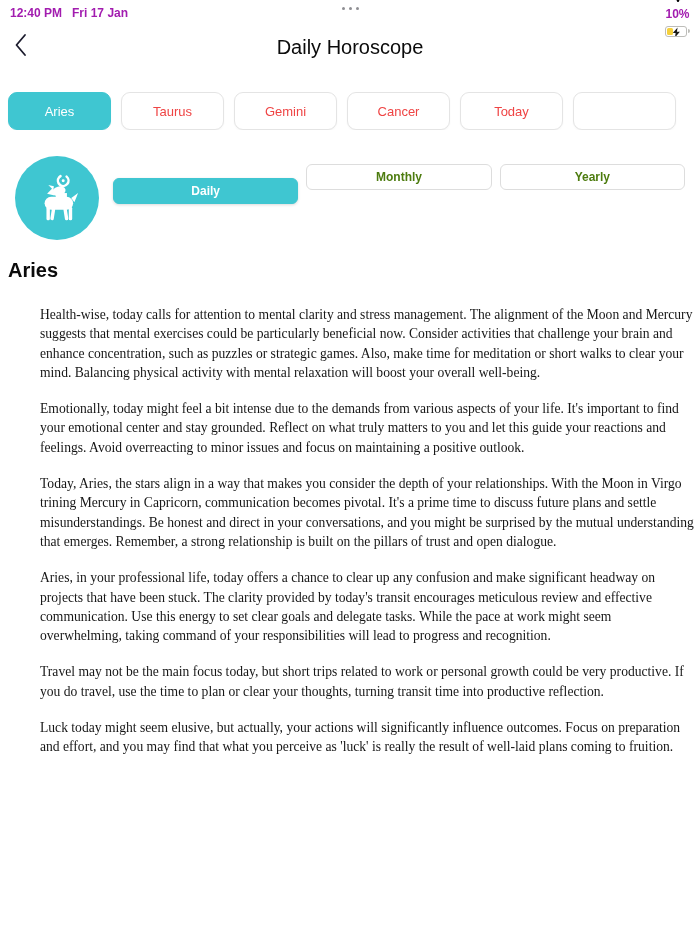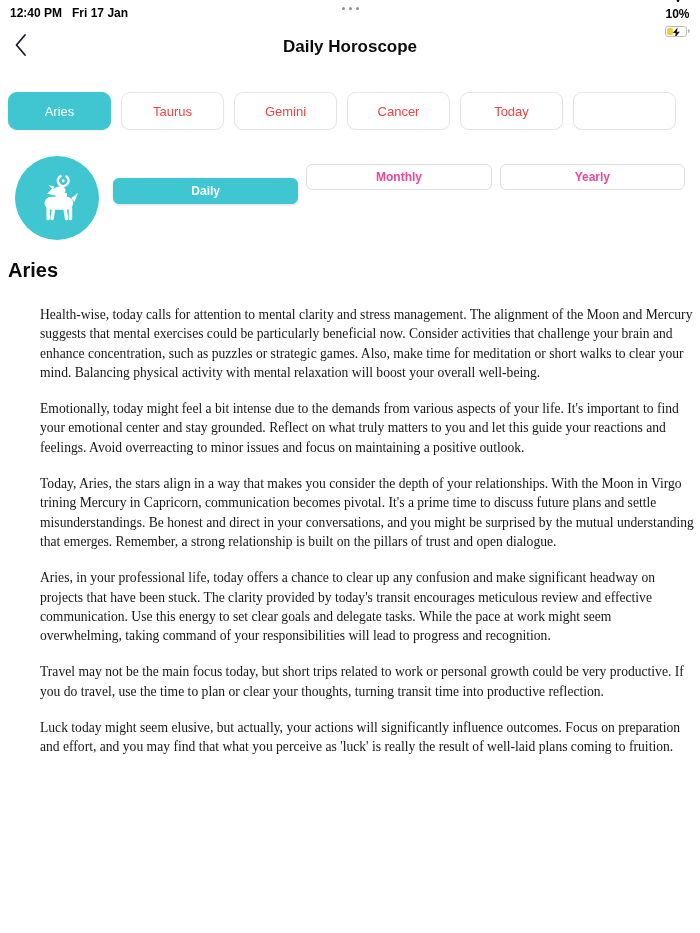--- a/index.html
+++ b/index.html
@@ -8,40 +8,40 @@
   body {
     font-family:"Liberation Sans", sans-serif;
     background:#fff; color:#111;
     overflow:hidden; position:relative;
   }
 
   
   .status-bar {
     height:22px; display:flex; align-items:center;
     justify-content:space-between; padding:4px 10px 0 10px;
-    font-size:12px; font-weight:600; color:#000000;
+    font-size:12px; font-weight:600; color:#a21caf;
   }
   .status-left { display:flex; gap:10px; align-items:center; }
   .status-center { position:absolute; left:0; right:0; top:7px; display:flex; justify-content:center; gap:4px; pointer-events:none; }
   .status-center i { width:3px; height:3px; border-radius:50%; background:#8e8e93; }
   .status-right { display:flex; align-items:center; gap:5px;flex-direction:column; }
   .wifi-svg { display:block; }
   .battery { display:flex; align-items:center; }
   .battery-body {
     position:relative; width:22px; height:11px;
     border:1px solid #bdbdb9; border-radius:3px; overflow:hidden; background:#fff;
   }
   .battery-fill { position:absolute; left:1px; top:1px; bottom:1px; width:30%; border-radius:1.5px; }
   .battery-bolt { position:absolute; left:5px; top:0; }
   .battery-cap { width:2px; height:4px; background:#bdbdb9; border-radius:0 2px 2px 0; margin-left:1px; }
 
   
   .nav-header { position:relative; height:42px; margin-top:4px; display:flex; align-items:center; justify-content:center; }
   .back-button { position:absolute; left:14px; top:4px; width:26px; height:30px; display:flex; align-items:center; cursor:pointer; background:none; border:none; }
-  .nav-title { font-size:17px; font-weight:700; color:#0b0b0b; }
+  .nav-title { font-size:20px; font-weight:400; color:#0b0b0b; }
 
   
   .zodiac-tabs {
     display:flex; gap:10px; padding-left:8px; margin-top:24px;
     width:700px; overflow:hidden;
   }
   .zodiac-tab {
     flex:0 0 103px; height:38px; border-radius:9px;
     border:1px solid var(--tab-border); background:#fff;
     display:flex; align-items:center; justify-content:center;
@@ -53,21 +53,21 @@
   
   .sign-row { display:flex; margin-top:26px; padding:0 15px; align-items:flex-start; }
   .sign-circle {
     width:84px; height:84px; border-radius:50%; background:var(--accent);
     flex:0 0 84px; display:flex; align-items:center; justify-content:center;
   }
   .period-tabs { display:flex; gap:8px; flex:1; margin-left:14px; margin-top:8px; }
   .period-tab {
     flex:1; height:26px; border-radius:6px; border:1px solid #ddd; background:#fff;
     display:flex; align-items:center; justify-content:center;
-    font-size:12px; font-weight:700; color:#ec4899; cursor:pointer;
+    font-size:12px; font-weight:700; color:#4d7c0f; cursor:pointer;
   }
   .period-tab.selected { background:var(--accent); border-color:var(--accent); color:#fff; box-shadow:0 1px 3px rgba(0,0,0,0.15);margin-top:14px; }
 
   
   .sign-name { margin:19px 8px 0 8px; font-size:20px; font-weight:700; color:#0b0b0b; }
   .content {
     padding:23px 6px 0 8px;
     font-family:"Liberation Serif", serif;
     font-size:13.6px; line-height:1.42; color:#161616;margin-left:32px;
   }

